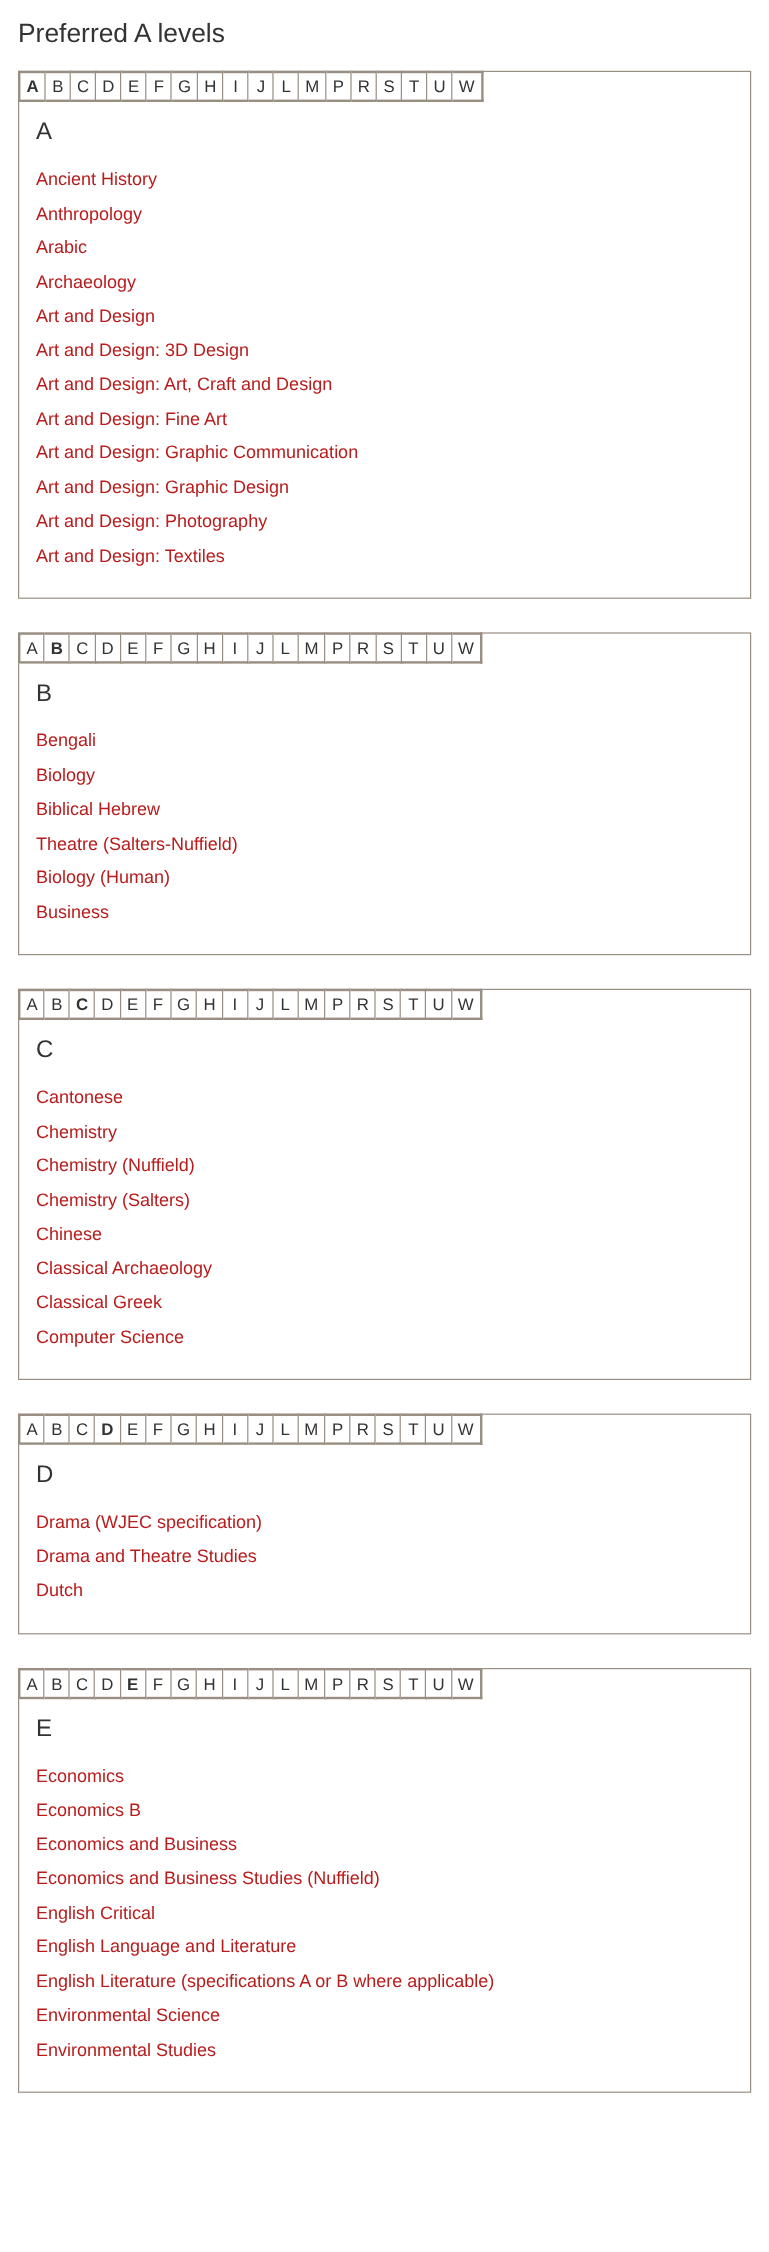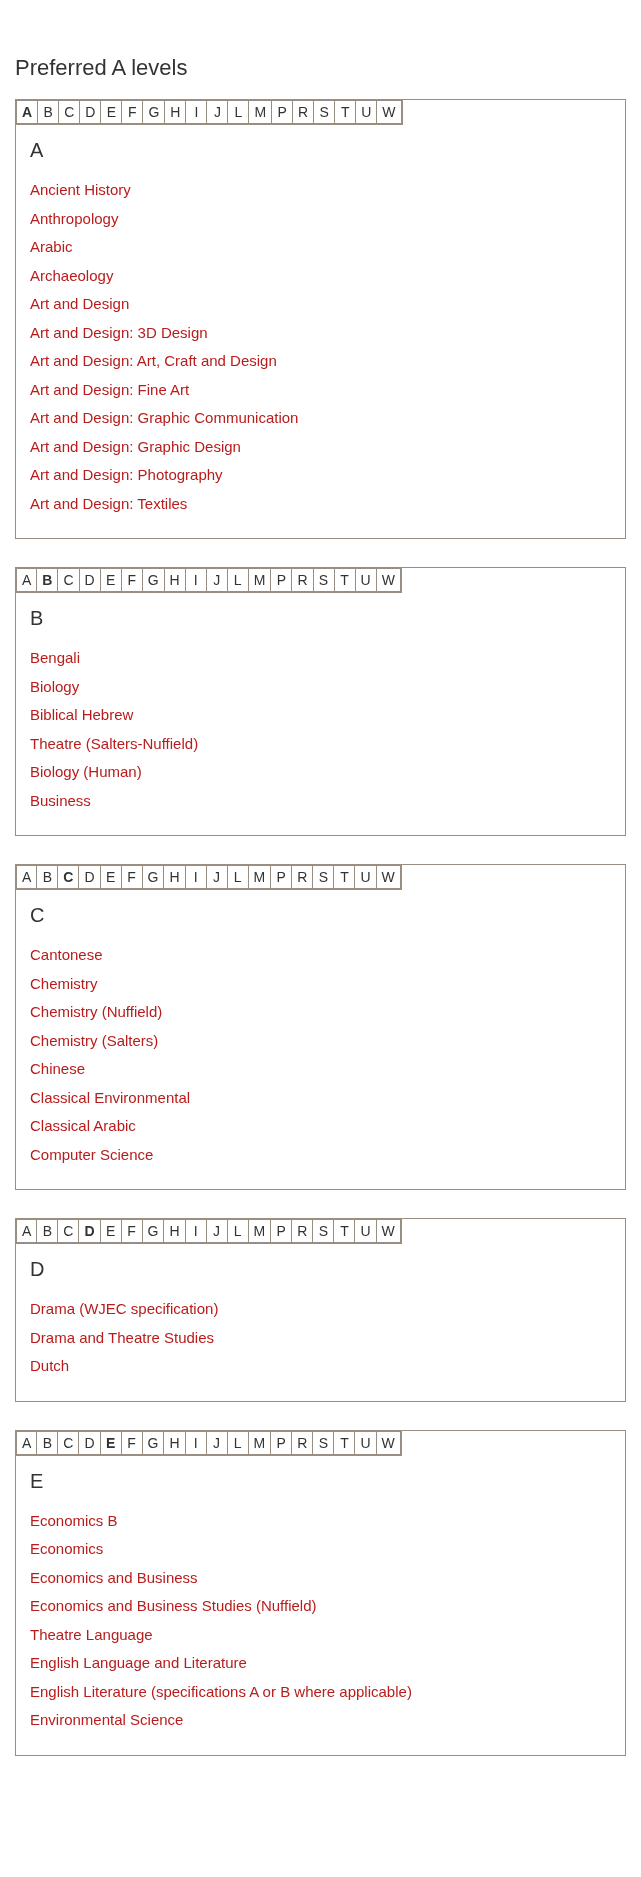--- a/index.html
+++ b/index.html
@@ -1,17 +1,17 @@
 <!DOCTYPE html>
 <html><head>
   <meta charset="utf-8">
   <style>
     * { box-sizing: border-box; margin: 0; padding: 0; }
     body { font-family: Arial, Helvetica, sans-serif; font-size: 15px; color: #333; padding: 15px; width: 641px; }
-    h1 { font-size: 22px; font-weight: 400; color: #333; margin-bottom: 18px; margin-top: 40px; }
+    h1 { font-size: 22px; font-weight: 400; color: #333; margin-bottom: 18px; }
     .section { border: 1px solid #998e82; margin-bottom: 28px; }
     .tabs { display: flex; flex-wrap: wrap; }
     .tab {
       border: 2px solid #998e82;
       border-left: none;
       display: inline-flex;
       align-items: center;
       justify-content: center;
       min-width: 22px;
       height: 26px;
@@ -130,22 +130,22 @@
         <a class="tab">W</a>
       </div>
       <div class="panel">
         <h2>C</h2>
         <ul>
           <li>Cantonese</li>
           <li>Chemistry</li>
           <li>Chemistry (Nuffield)</li>
           <li>Chemistry (Salters)</li>
           <li>Chinese</li>
-          <li>Classical Environmental</li>
-          <li>Classical Arabic</li>
+          <li>Classical Archaeology</li>
+          <li>Classical Greek</li>
           <li>Computer Science</li>
         </ul>
       </div>
     </div>
     <div class="section">
       <div class="tabs">
         <a class="tab">A</a>
         <a class="tab">B</a>
         <a class="tab">C</a>
         <a class="tab active">D</a>
@@ -190,24 +190,25 @@
         <a class="tab">P</a>
         <a class="tab">R</a>
         <a class="tab">S</a>
         <a class="tab">T</a>
         <a class="tab">U</a>
         <a class="tab">W</a>
       </div>
       <div class="panel">
         <h2>E</h2>
         <ul>
+          <li>Economics</li>
           <li>Economics B</li>
-          <li>Economics</li>
           <li>Economics and Business</li>
           <li>Economics and Business Studies (Nuffield)</li>
-          <li>Theatre Language</li>
+          <li>English Critical</li>
           <li>English Language and Literature</li>
           <li>English Literature (specifications A or B where applicable)</li>
           <li>Environmental Science</li>
+          <li>Environmental Studies</li>
         </ul>
       </div>
     </div>
   </div>
 
 </body></html>

